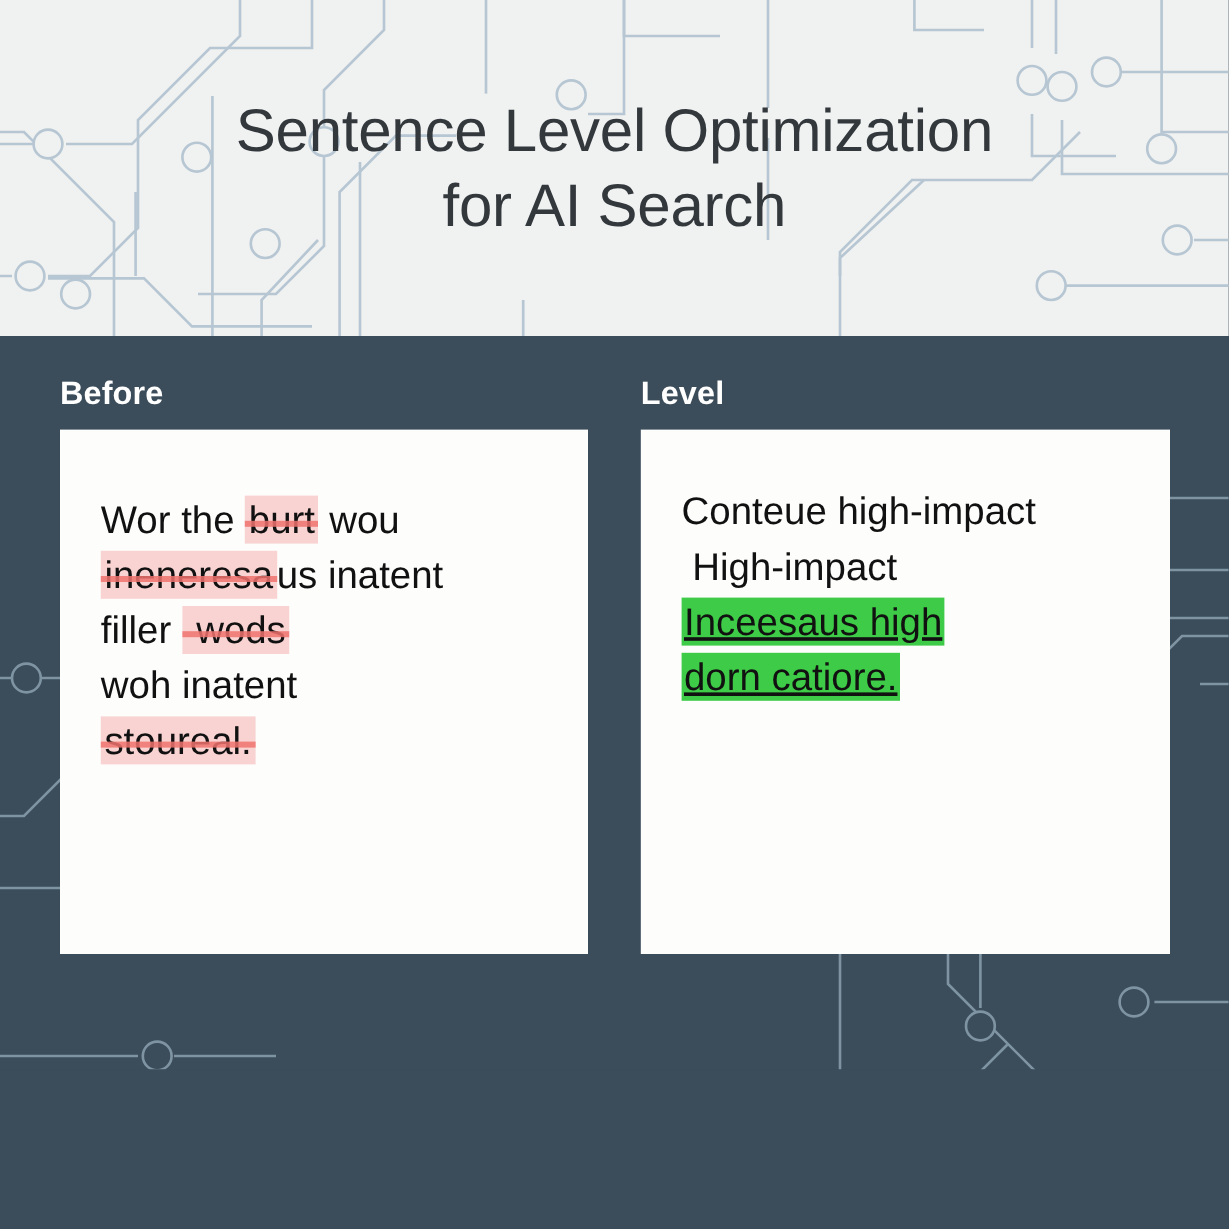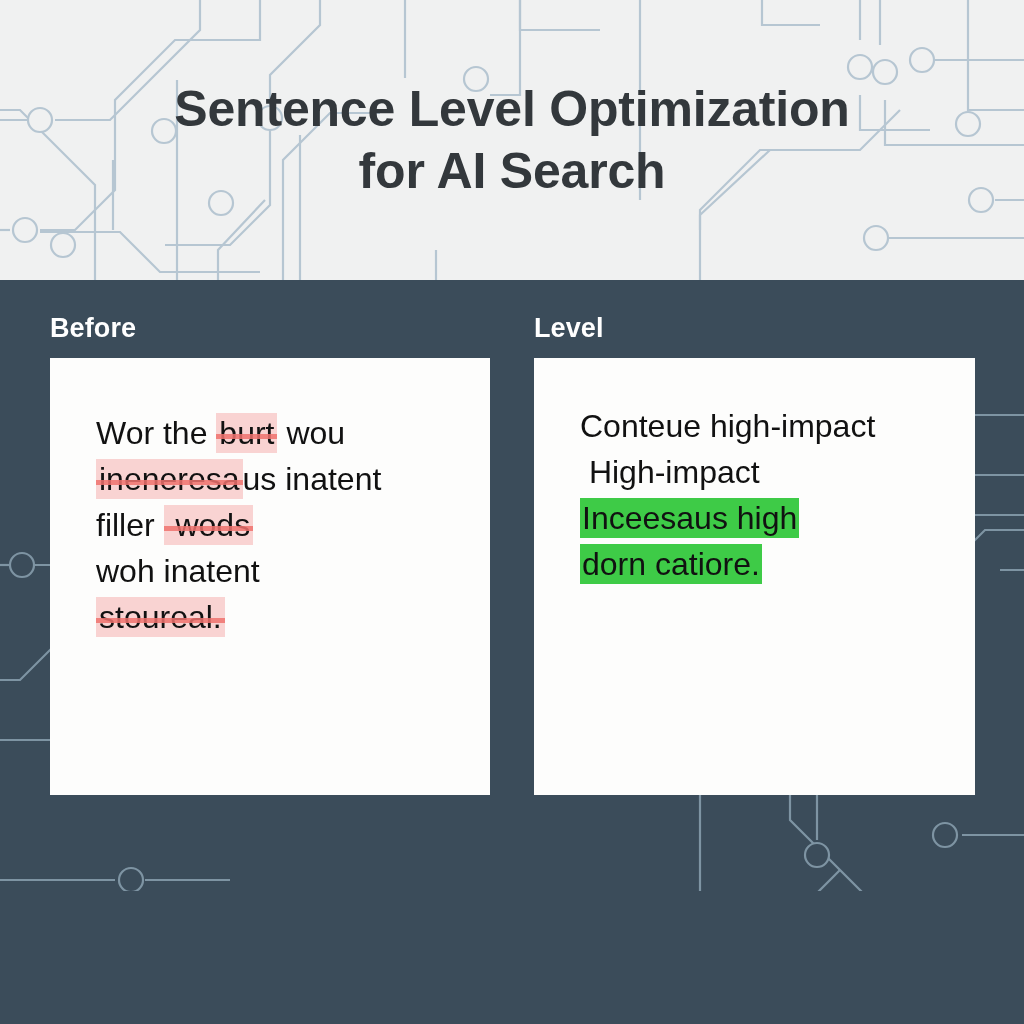--- a/index.html
+++ b/index.html
@@ -18,21 +18,21 @@
     position:absolute; left:0; top:0; width:1024px; height:280px;
     background:#f0f1f1; overflow:hidden;
   }
   .header-circuit { position:absolute; left:0; top:0; width:1024px; height:280px; }
   .title-wrap {
     position:absolute; left:0; top:0; width:1024px; height:280px;
     display:flex; flex-direction:column; align-items:center; justify-content:center;
     z-index:3;
   }
   .title-line {
-    font-size:50px; font-weight:bold; color:#33383c;
+    font-size:50px; font-weight:normal; color:#33383c;
     letter-spacing:-0.2px; line-height:62px; text-align:center;
     white-space:pre;
   }
 
   
   .body-area {
     position:absolute; left:0; top:280px; width:1024px; height:611px;
     background:#3b4c5a; overflow:hidden;
   }
   .body-circuit { position:absolute; left:0; top:0; width:1024px; height:744px; }
@@ -42,36 +42,37 @@
     font-size:27px; font-weight:bold; color:#ffffff;
     letter-spacing:0.1px; margin-bottom:14px;
   }
   .card {
     background:#fdfdfc;
     width:440px; height:437px;
     padding:52px 30px 0 34px;
     overflow:hidden;
   }
   .card-text { font-size:32px; line-height:46px; color:#111111; }
-  .line { white-space:pre; display:block; height:46px;margin-left:12px; }
+  .line { white-space:pre; display:block; height:46px; }
 
   .hl-red {
     background:#f9d3d2;
     position:relative;
     padding:2px 3px;
     box-decoration-break:clone;
   }
   .hl-red::after {
     content:""; position:absolute; left:0; right:0; top:52%;
     height:5px; background:#f0726e; opacity:.85;
   }
   .hl-green {
     background:#3ecb47;
     padding:2px 2px;
     box-decoration-break:clone;
+    text-decoration:underline;
   }
 
   #panel-before { left:50px; top:33px; }
   #panel-after  { left:534px; top:33px; }
   #panel-after .card { width:441px; padding-top:45px; }
 </style>
 </head>
 <body>
 
 <div id="stage">

